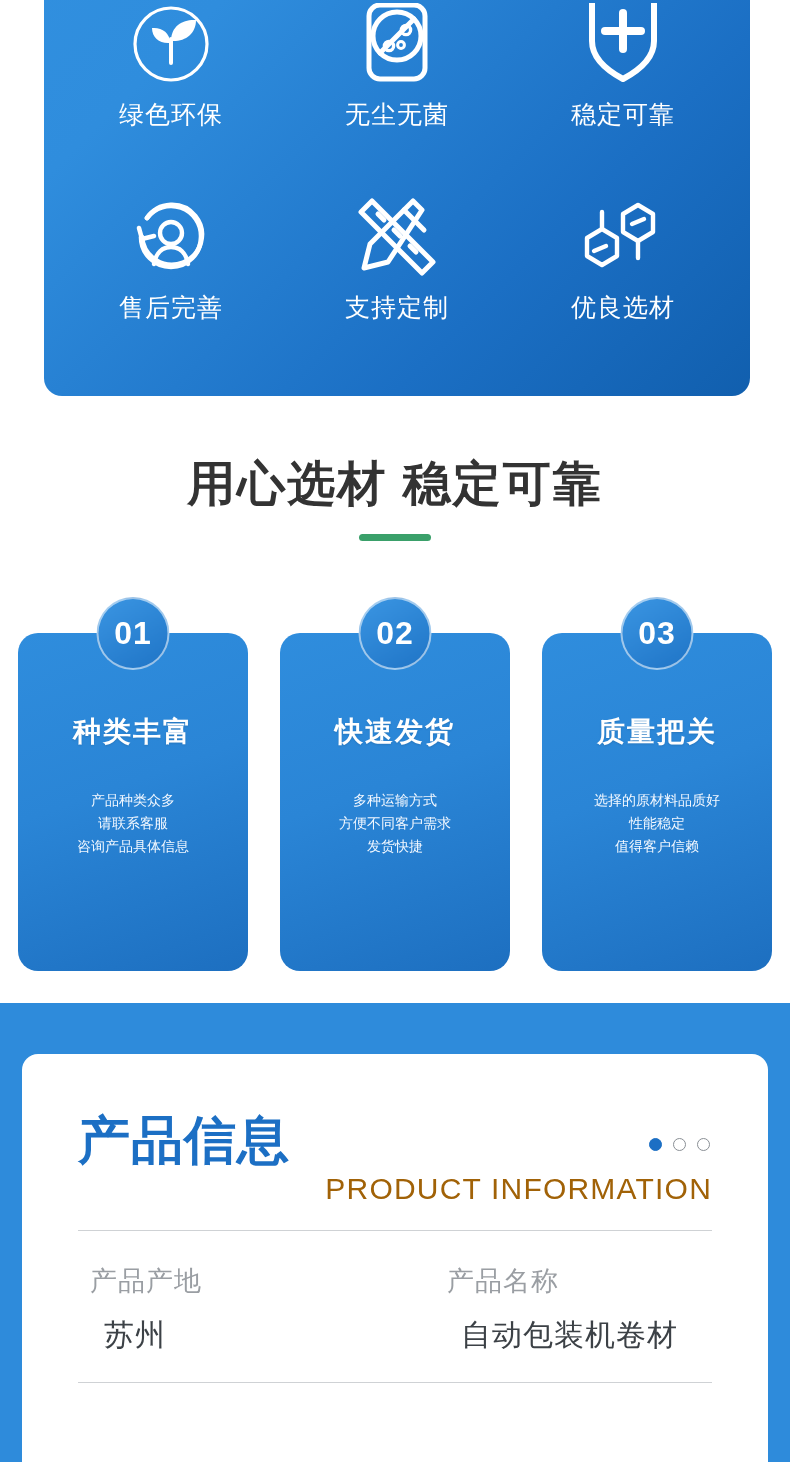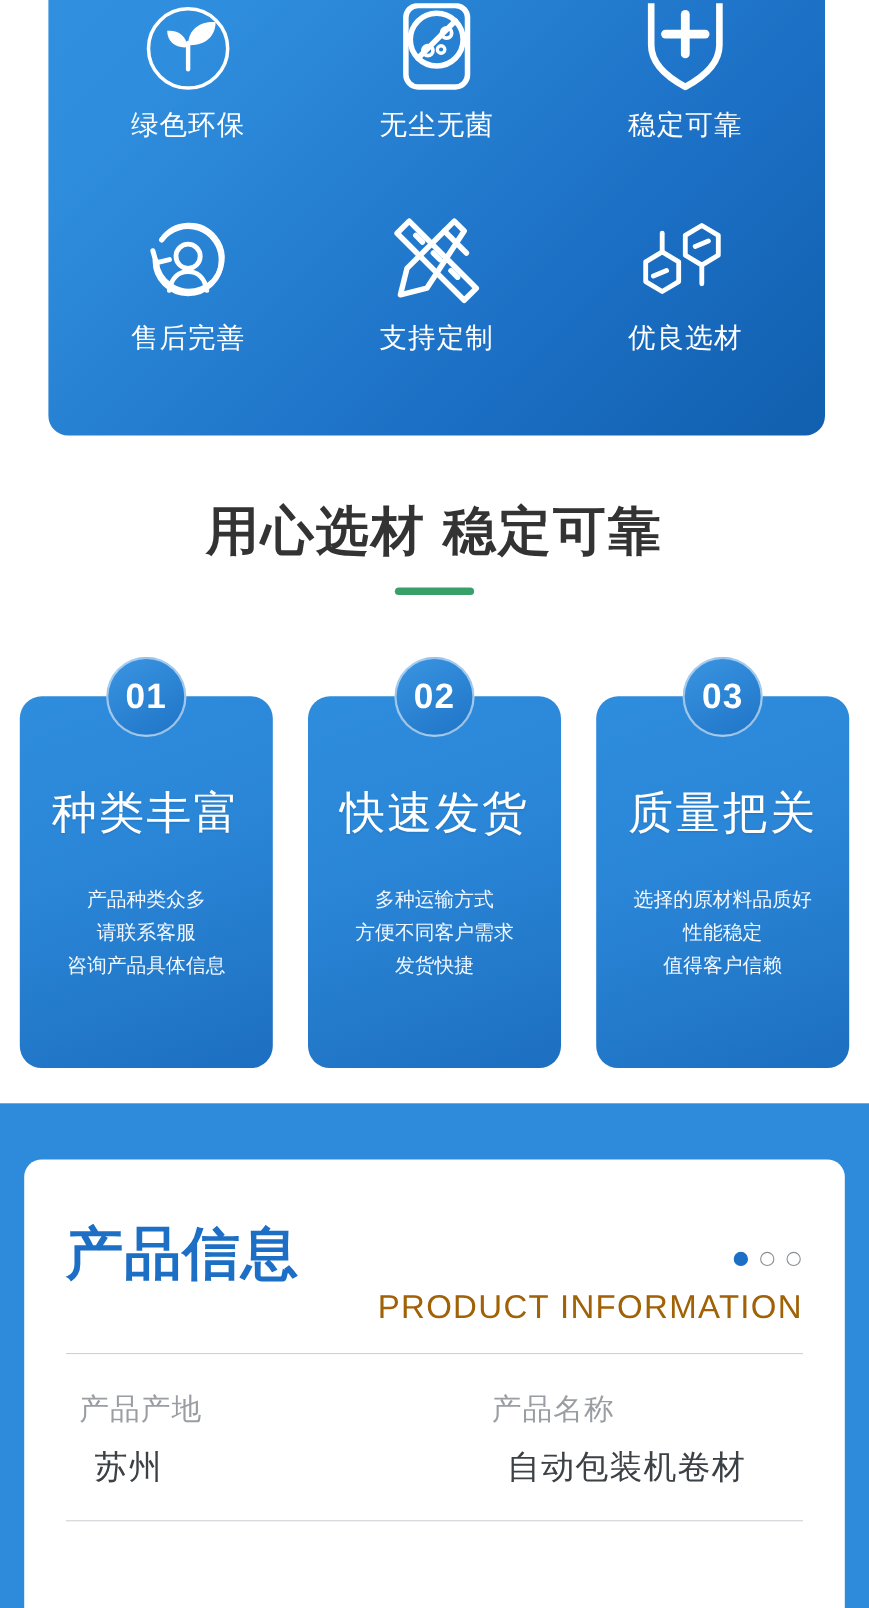--- a/index.html
+++ b/index.html
@@ -110,49 +110,49 @@
     background: linear-gradient(150deg, #3a95e2 0%, #1f74c6 100%);
     border: 2px solid rgba(255,255,255,.55);
     color: #ffffff;
     font-size: 32px;
     font-weight: bold;
     line-height: 69px;
     letter-spacing: 1px;
   }
   .card-title {
     color: #ffffff;
-    font-size: 41px;
-    font-weight: normal;
+    font-size: 28px;
+    font-weight: bold;
     letter-spacing: 2px;
     line-height: 1.2;
     text-shadow: 0 1px 2px rgba(0,0,0,.12);
   }
   .card-body {
     margin-top: 40px;
     color: #f2f8ff;
-    font-size: 18px;
+    font-size: 14px;
     line-height: 1.65;
     padding: 0 8px;
   }
   .card-body div { white-space: nowrap; }
 
   
   .info-section {
     position: absolute;
     left: 0; top: 1003px;
     width: 790px; height: 459px;
     background: #2e8bdb;
   }
   .info-card {
     position: absolute;
     left: 22px; top: 51px;
     width: 746px; height: 408px;
     background: #ffffff;
     border-radius: 16px 16px 0 0;
-    padding: 0 38px;
+    padding: 0 56px;
   }
   .info-head {
     position: relative;
     height: 176px;
   }
   .info-title-cn {
     position: absolute;
     left: 0; top: 60px;
     color: #1c6fc4;
     font-size: 52px;

